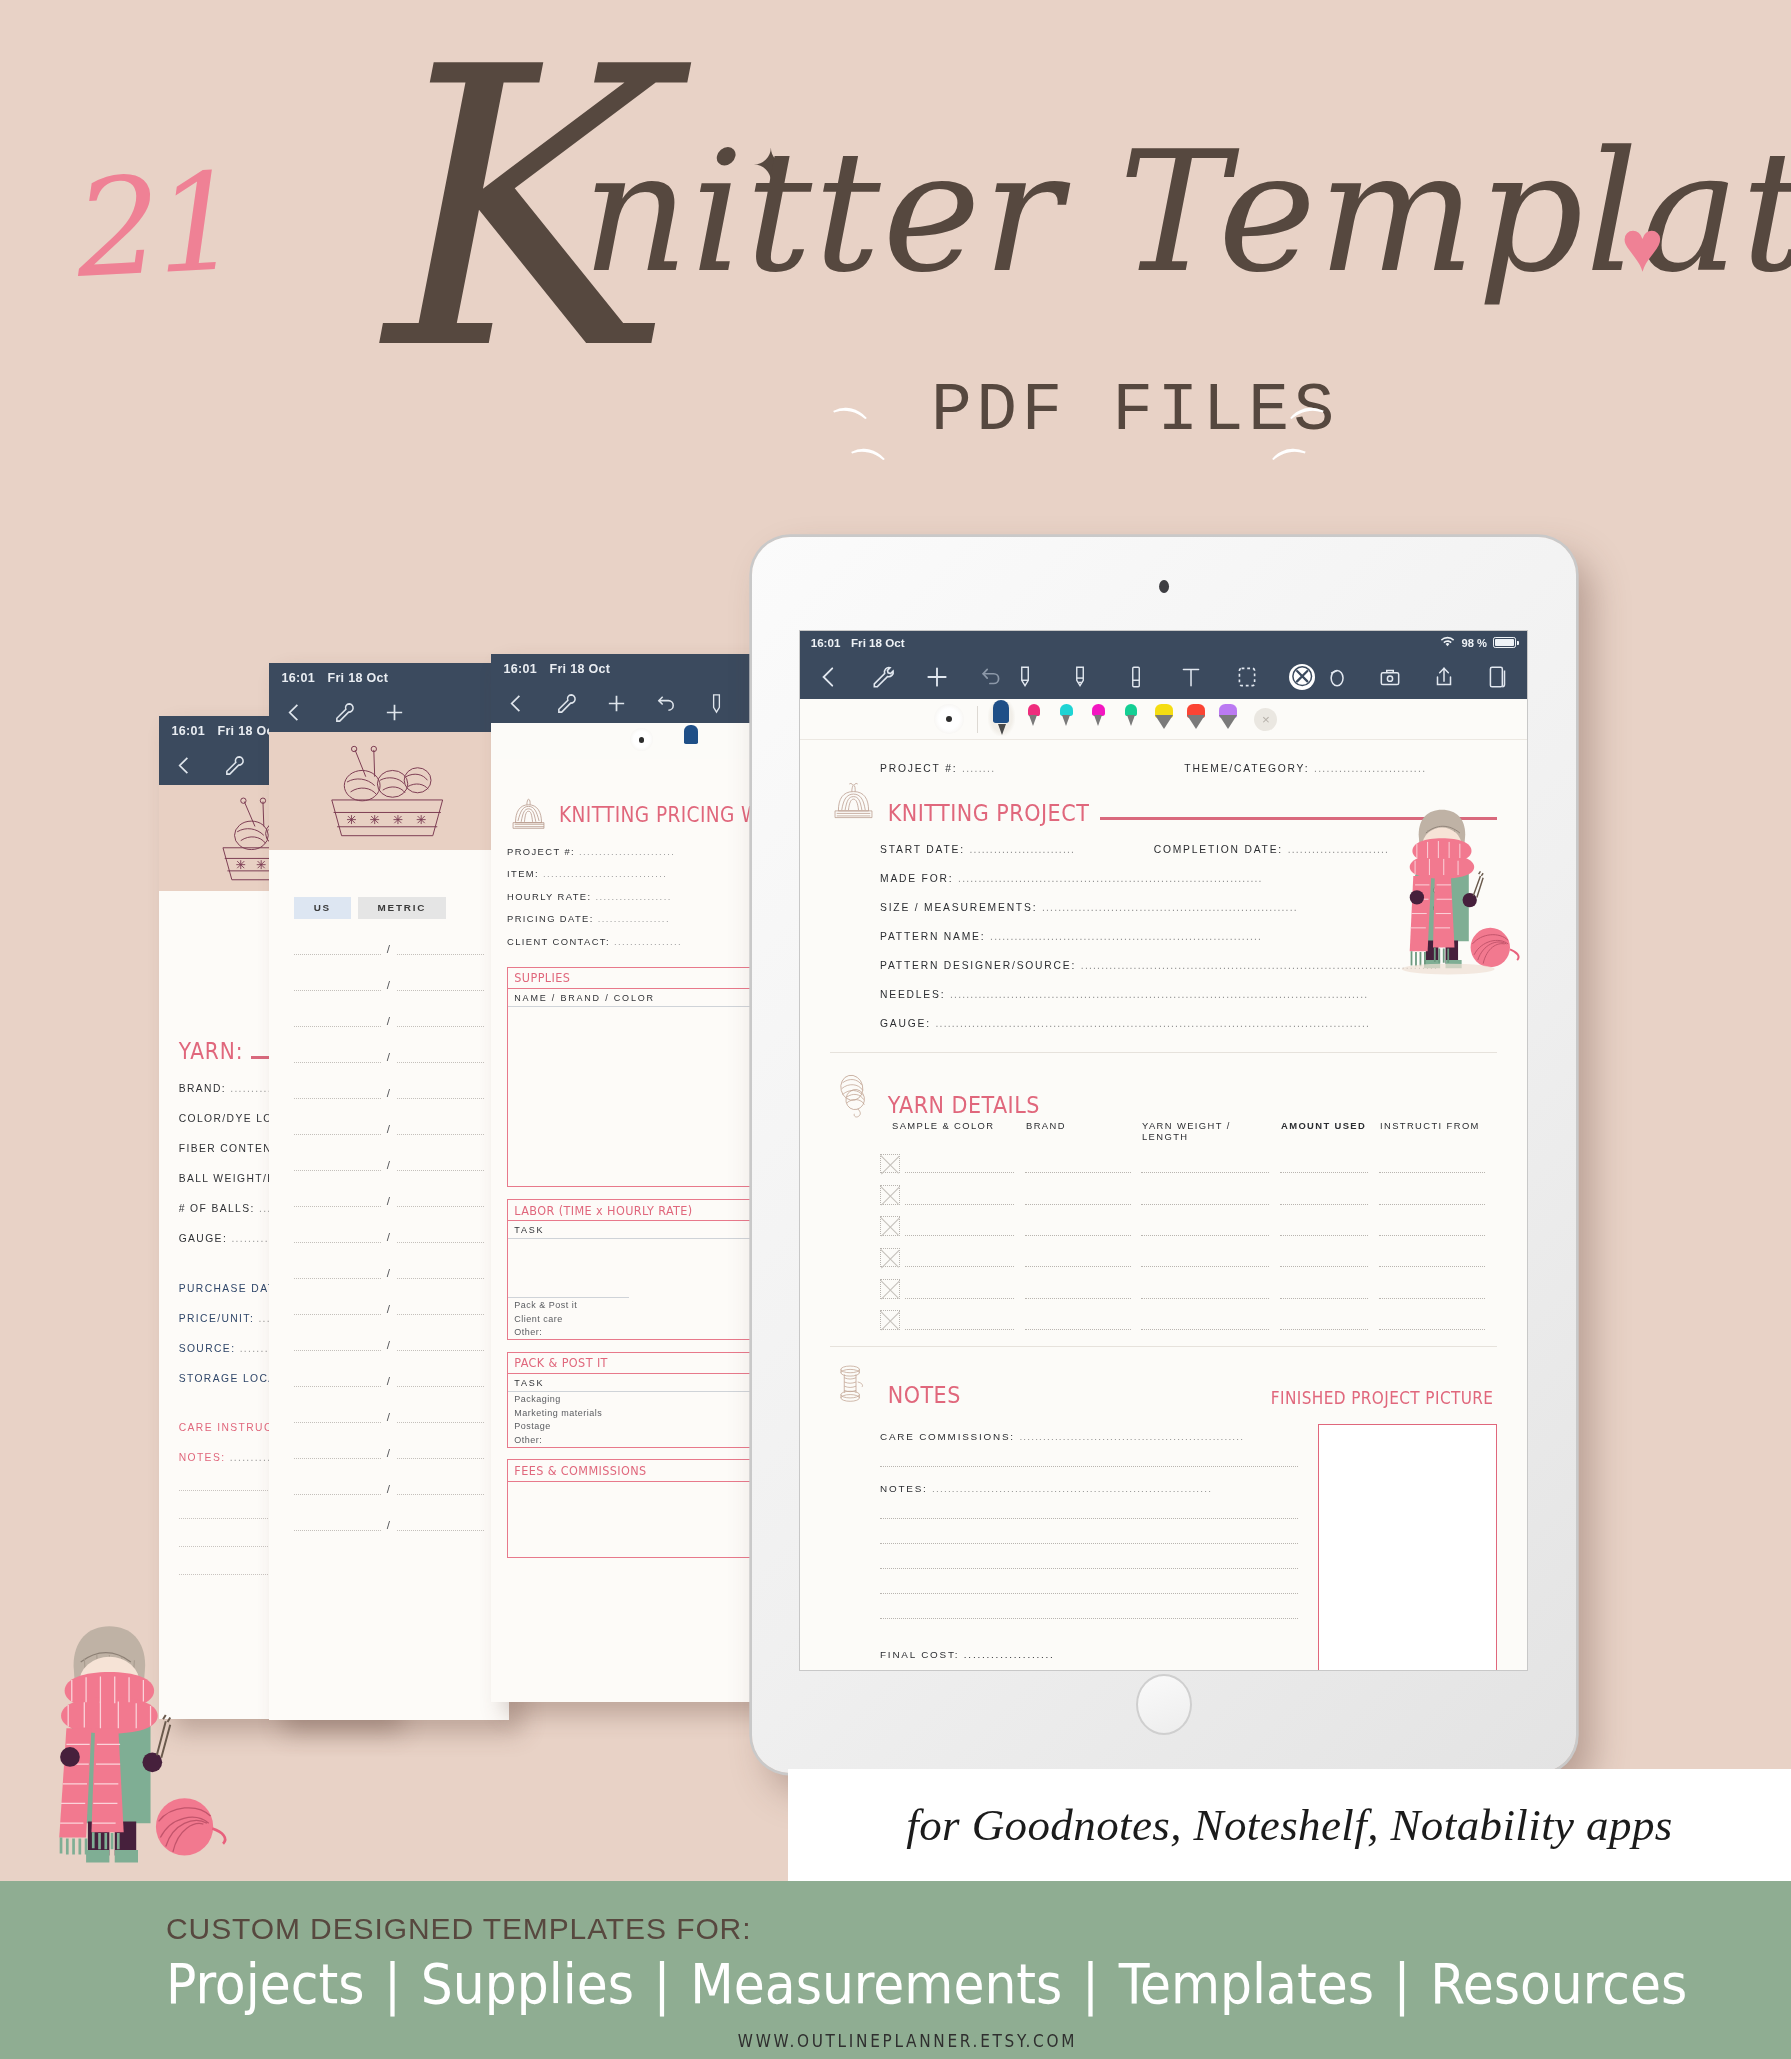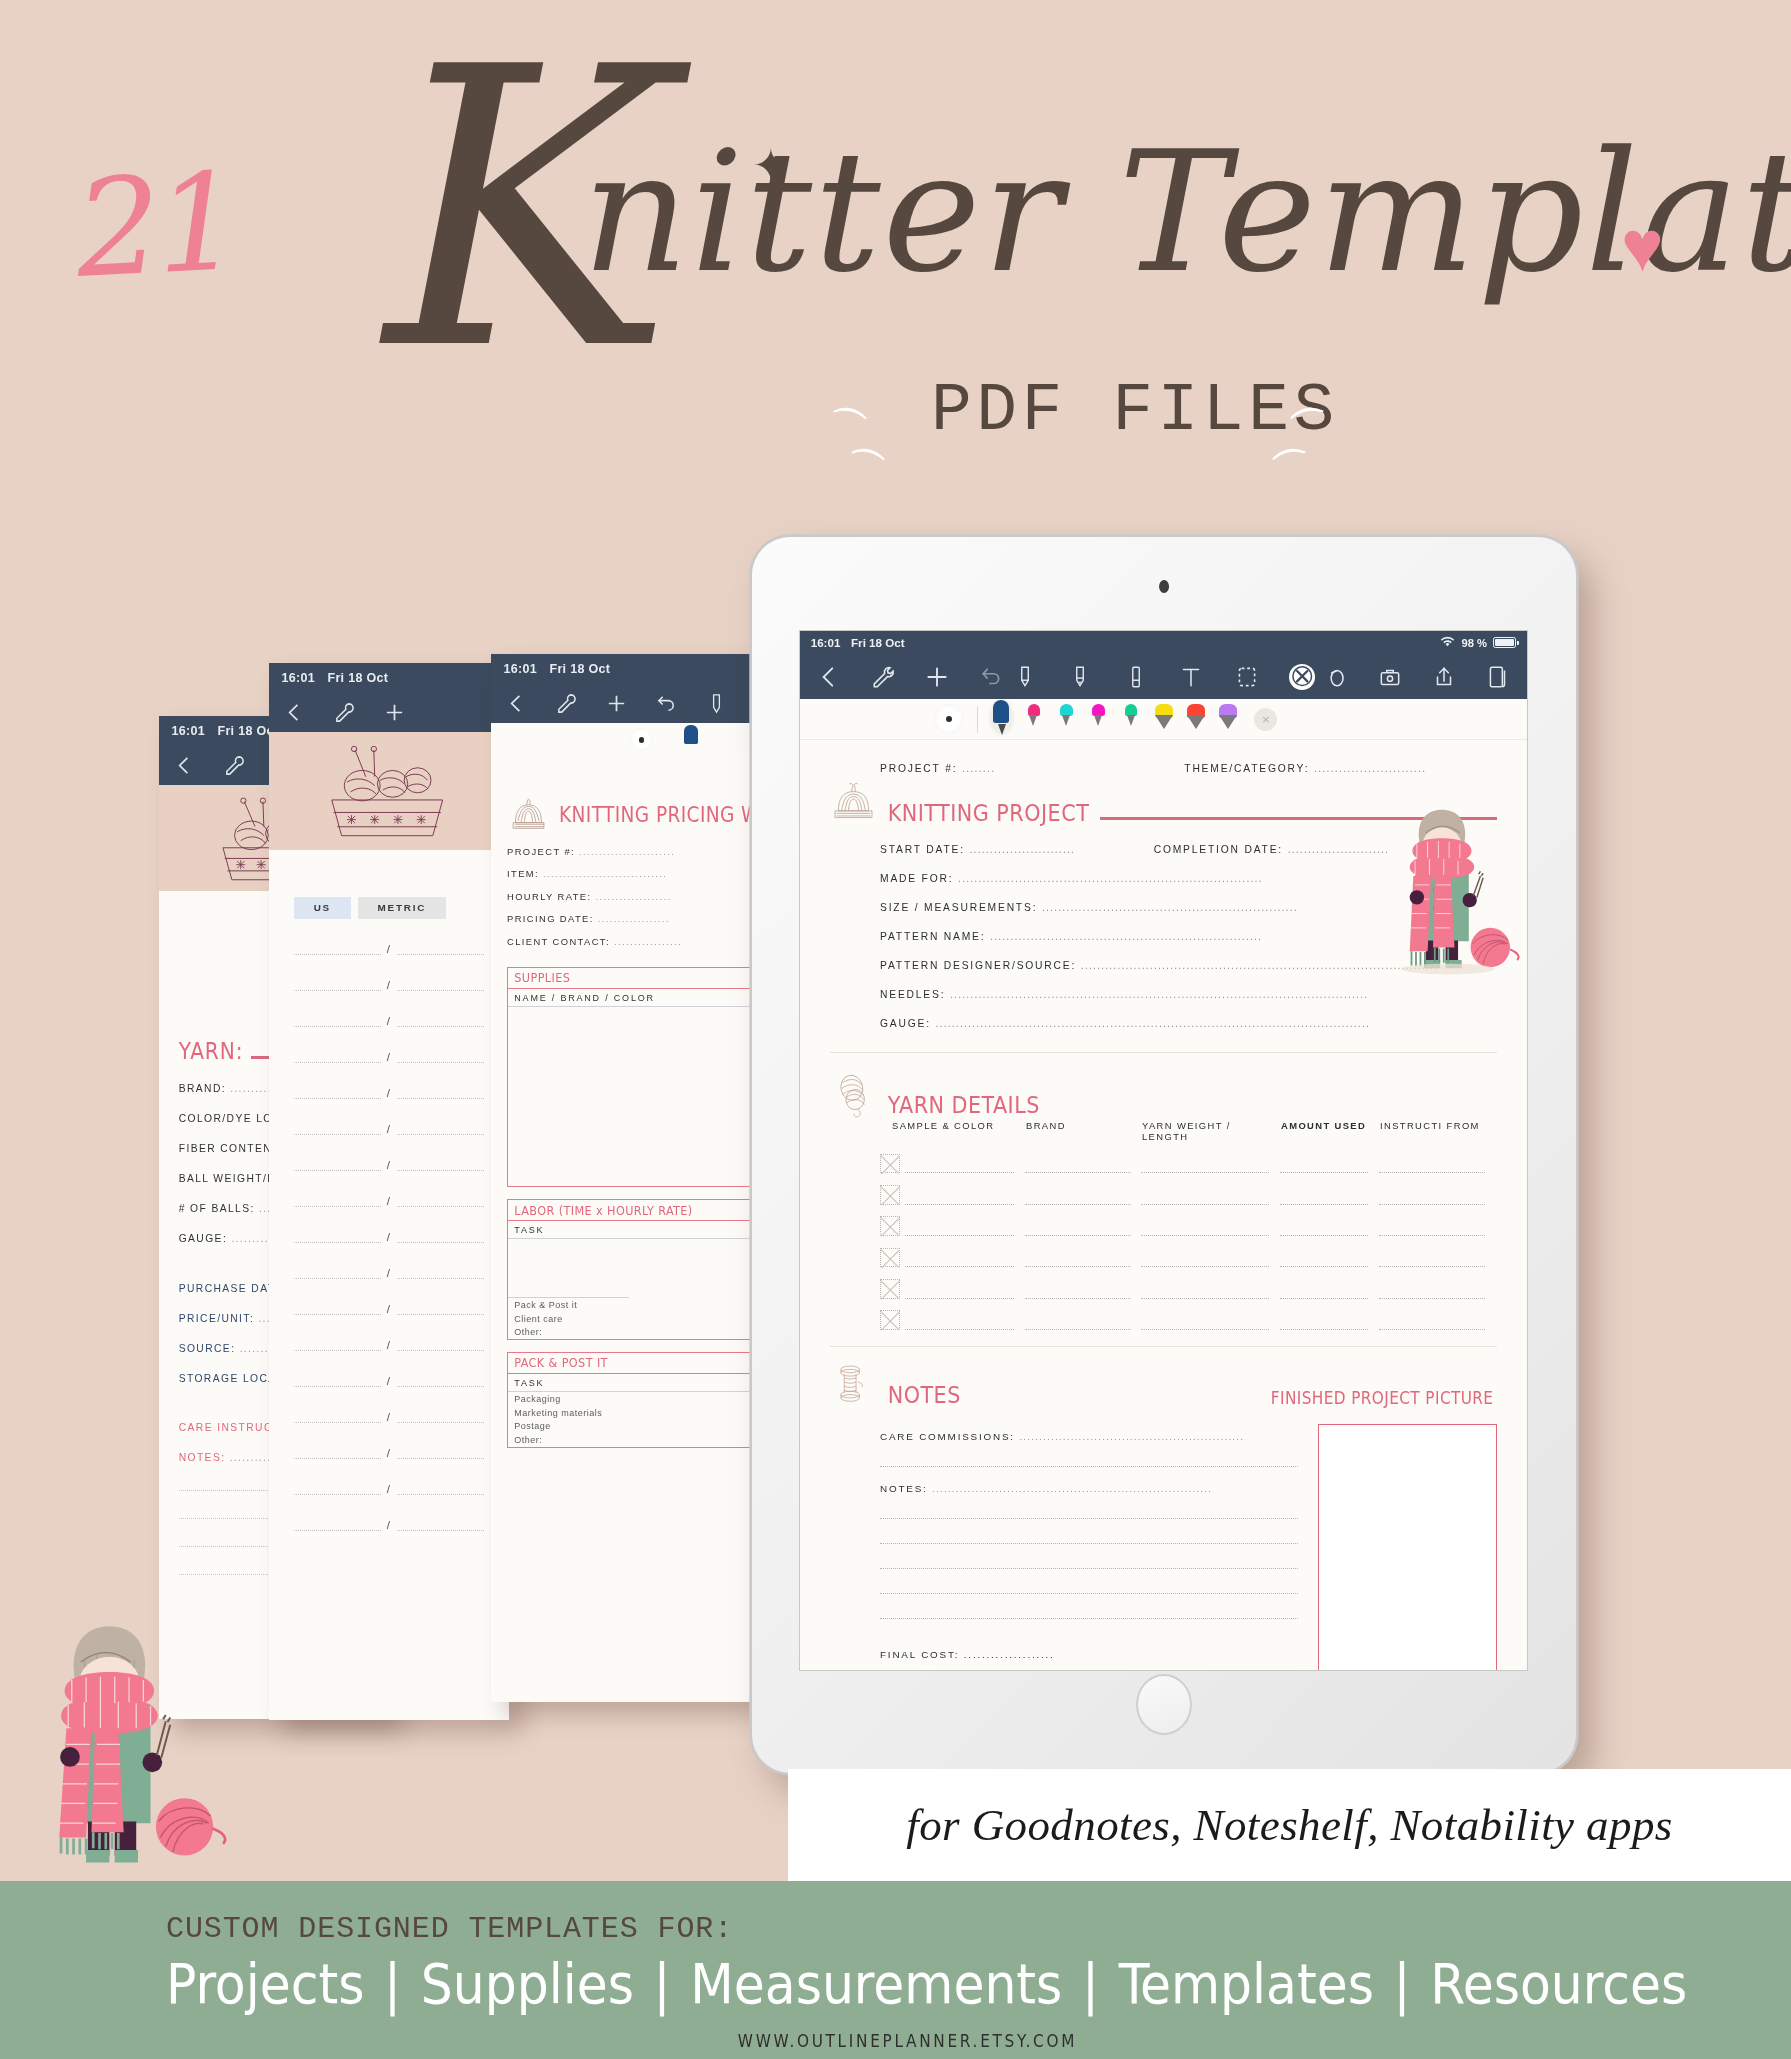--- a/index.html
+++ b/index.html
@@ -246,21 +246,21 @@
     font-size:45px; color:#1b1b1b; letter-spacing:0.4px;
   }
 
   
   .footer {
     position:absolute; left:0; top:1881px; width:1791px; height:179px;
     background:#8fad92;
   }
   .foot-sub {
     position:absolute; left:166px; top:31px;
-    font-family:Liberation Mono, monospace;
+    font-family:Liberation Sans, sans-serif;
     font-size:30px; letter-spacing:0.9px; color:#57483f;
   }
   .foot-main {
     position:absolute; left:166px; top:70px;
     display:flex; align-items:center; gap:19.7px;
     font-family:"DejaVu Sans Condensed","Liberation Sans", sans-serif;
     font-size:56px; color:#ffffff; white-space:nowrap;
   }
   .foot-main .sep { color:#ffffff; font-weight:300; }
   .foot-url {
@@ -613,20 +613,24 @@
 
       <div class="box">
         <div class="box-title">PACK &amp; POST IT</div>
         <div class="box-colhdr">TASK</div>
         <div class="box-li">Packaging</div>
         <div class="box-li">Marketing materials</div>
         <div class="box-li">Postage</div>
         <div class="box-li">Other:</div>
       </div>
 
+      <div class="box">
+        <div class="box-title">FEES &amp; COMMISSIONS</div>
+        <div style="height:75px"></div>
+      </div>
     </div>
   </div>
 
   <div class="tablet">
     <div class="cam"></div>
     <div class="homebtn"></div>
 
     <div class="screen">
 
       <div class="statusbar">

